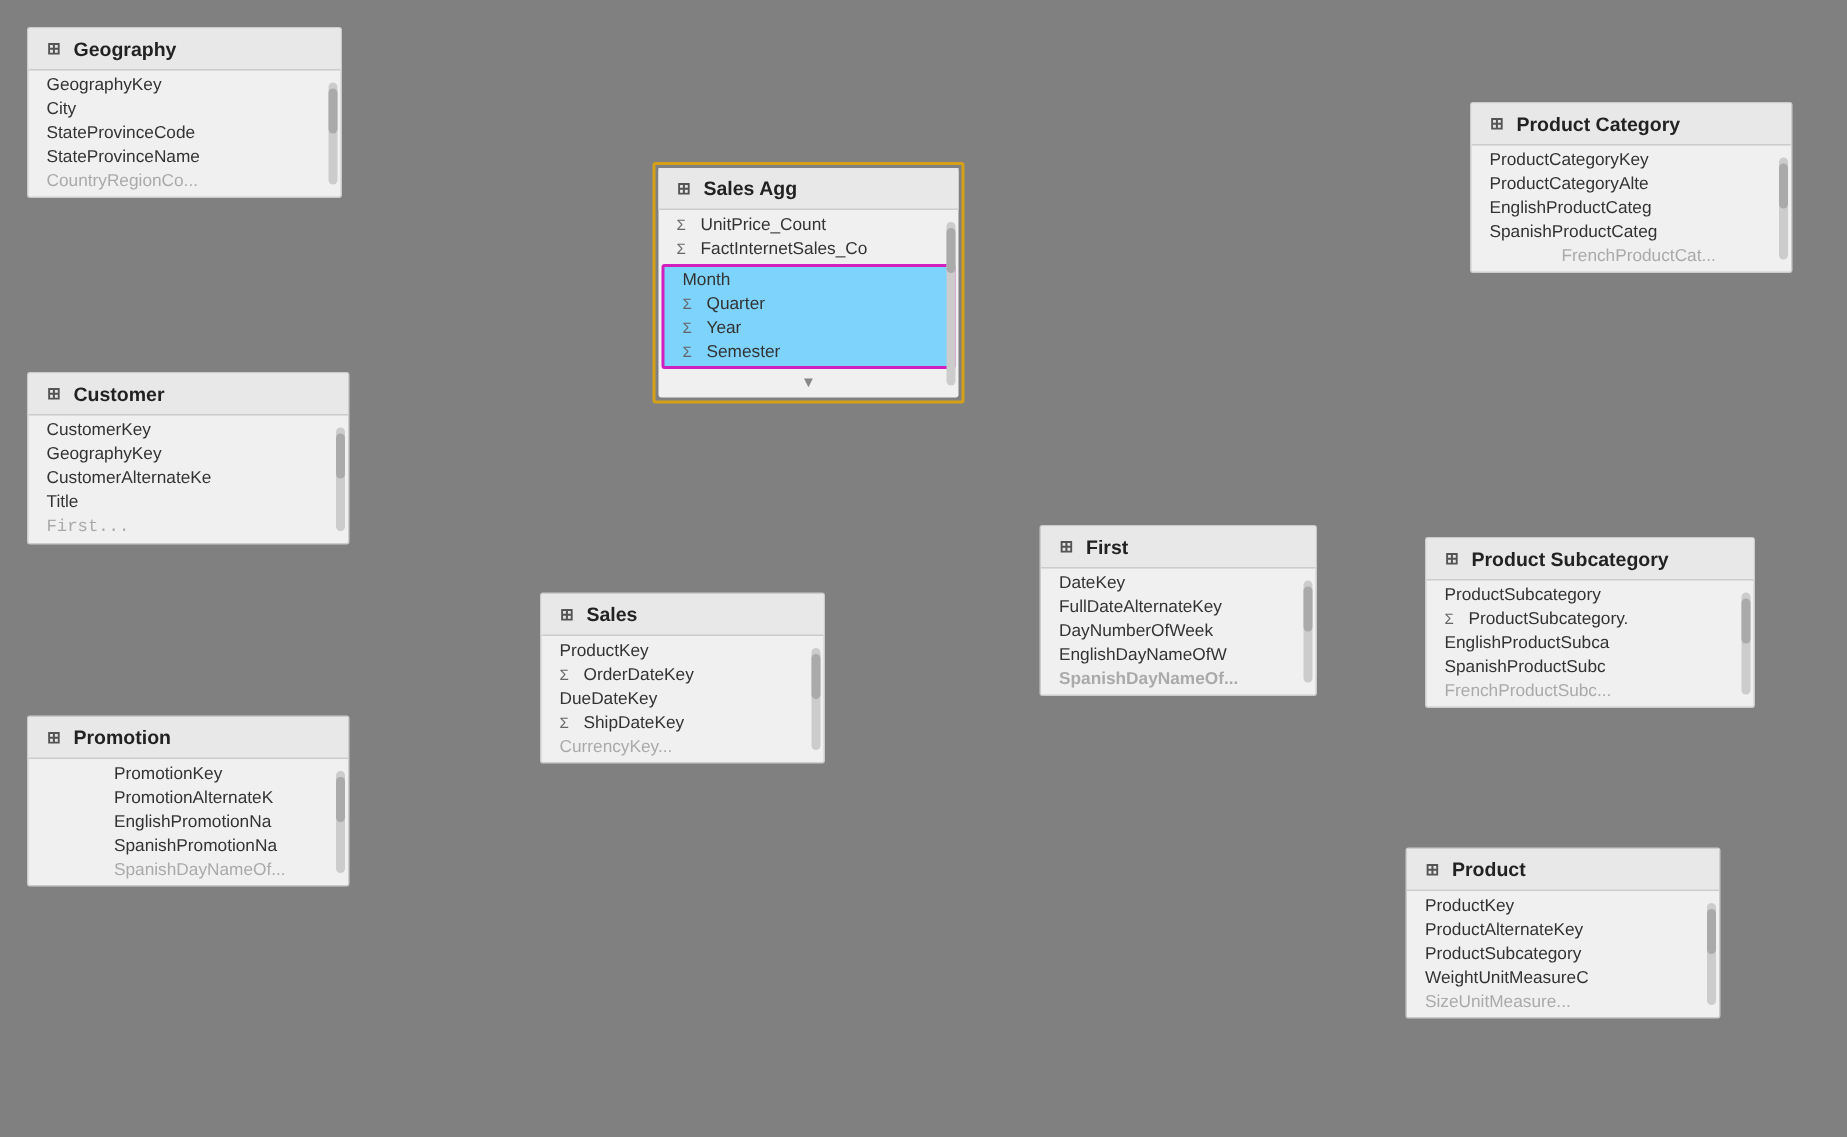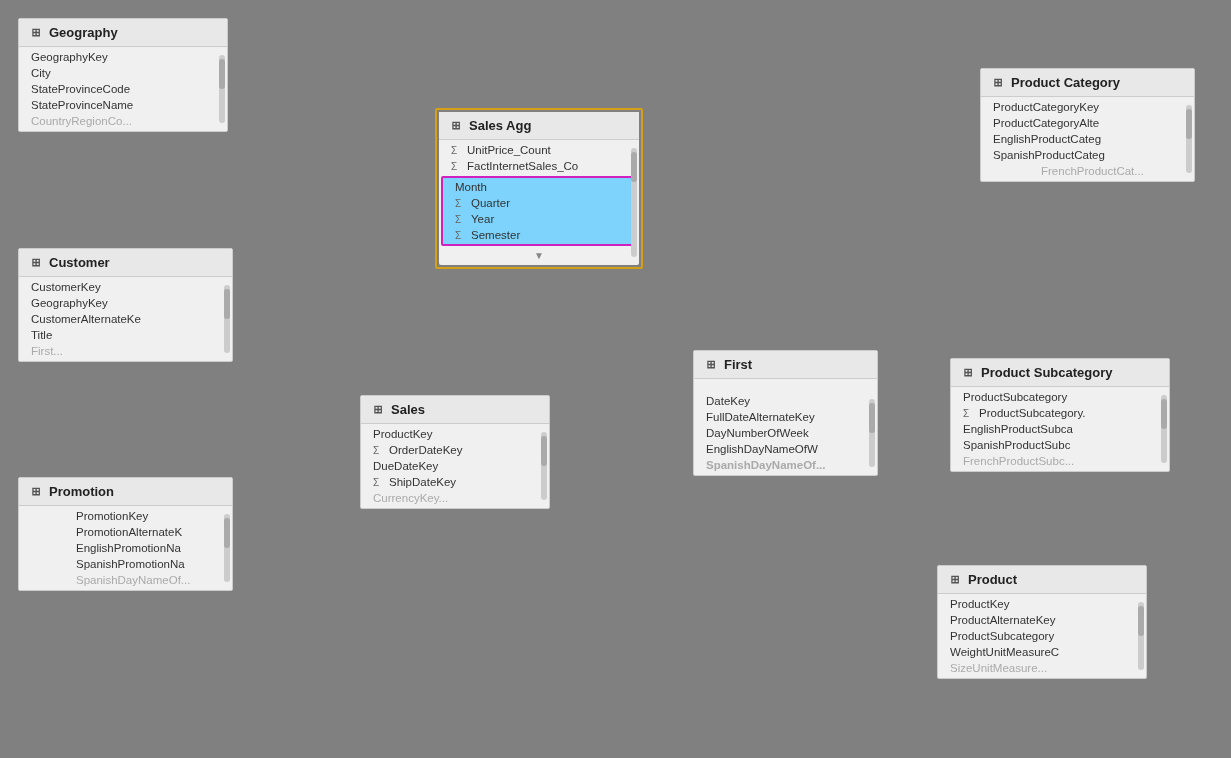--- a/index.html
+++ b/index.html
@@ -189,21 +189,21 @@
 <div class="db-table" style="left:18px; top:248px; width:215px;">
   <div class="db-table-header">
     <span class="table-icon">⊞</span>
     <span>Customer</span>
   </div>
   <div class="db-table-body" style="position:relative;">
     <div class="db-field">CustomerKey</div>
     <div class="db-field">GeographyKey</div>
     <div class="db-field">CustomerAlternateKe</div>
     <div class="db-field">Title</div>
-    <div class="db-field" style="color:#aaa;">First...</div>
+    <div class="db-field" style="color:#aaa;font-family:Liberation Mono, monospace;">First...</div>
     <div class="scrollbar-indicator">
         <div class="scrollbar-thumb"></div>
       </div>
   </div>
 </div>
 
 <div class="db-table" style="left:18px; top:477px; width:215px;">
   <div class="db-table-header">
     <span class="table-icon">⊞</span>
     <span>Promotion</span>
@@ -274,21 +274,21 @@
         <div class="scrollbar-thumb"></div>
       </div>
   </div>
 </div>
 
 <div class="db-table" style="left:693px; top:350px; width:185px;">
   <div class="db-table-header">
     <span class="table-icon">⊞</span>
     <span>First</span>
   </div>
-  <div class="db-table-body" style="position:relative;margin-top:12px;">
+  <div class="db-table-body" style="position:relative;">
     <div class="db-field">DateKey</div>
     <div class="db-field">FullDateAlternateKey</div>
     <div class="db-field">DayNumberOfWeek</div>
     <div class="db-field">EnglishDayNameOfW</div>
     <div class="db-field" style="color:#aaa;font-weight:bold;">SpanishDayNameOf...</div>
     <div class="scrollbar-indicator">
         <div class="scrollbar-thumb"></div>
       </div>
   </div>
 </div>

